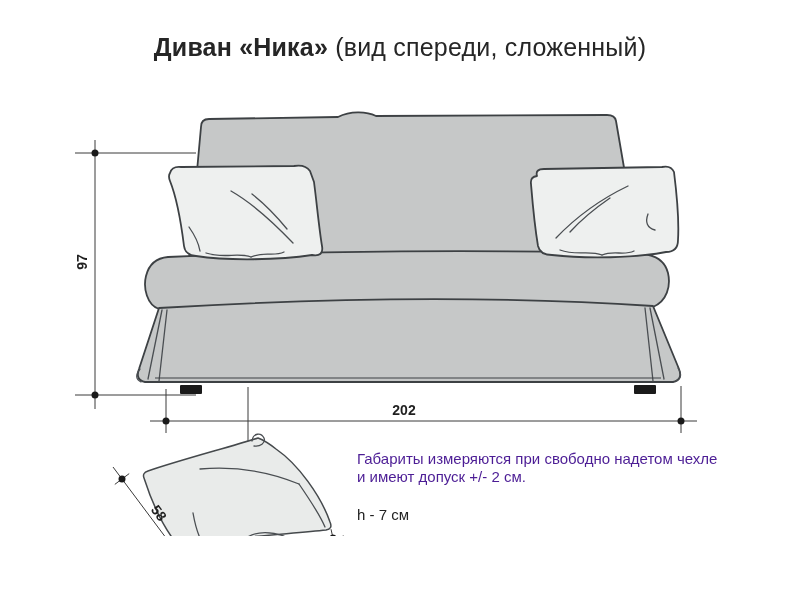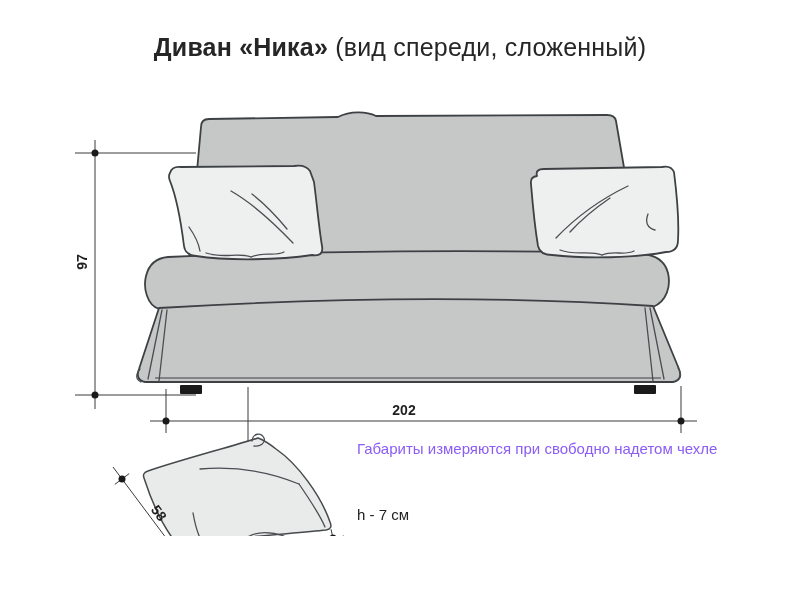--- a/index.html
+++ b/index.html
@@ -15,24 +15,24 @@
     position:absolute;
     left:0;top:33px;width:800px;
     text-align:center;
     font-size:25px;
     color:#262626;
     letter-spacing:0.2px;
   }
   .page-title .bold{font-weight:bold;}
   .notes{
     position:absolute;
-    left:357px;top:440px;
+    left:357px;top:450px;
     font-size:15px;
     line-height:17.5px;
-    color:#8b5cf6;
+    color:#4c1d95;
   }
   .note-h{
     position:absolute;
     left:357px;top:506px;
     font-size:15px;
     color:#222222;
   }
   
   .sofa-fill{fill:#c6c8c8;stroke:#3d4144;stroke-width:1.8;stroke-linejoin:round;}
   .pillow-fill{fill:#eef0ef;stroke:#3d4144;stroke-width:1.8;stroke-linejoin:round;}
@@ -185,16 +185,17 @@
         <line class="dim" x1="331" y1="529.2" x2="335" y2="546.8"></line>
         <circle class="dim-dot" cx="212" cy="566" r="3.5"></circle>
         <circle class="dim-dot" cx="333" cy="538" r="3.5"></circle>
         <text class="dim-label" x="272" y="548" text-anchor="middle" transform="rotate(-13 272 548)">38</text>
       </g>
     </g>
   </svg>
 
   <div class="notes">
     <div>Габариты измеряются при свободно надетом чехле</div>
+    <div>и имеют допуск +/- 2 см.</div>
   </div>
   <div class="note-h">h - 7 см</div>
 
 </div>
 
 </body></html>

